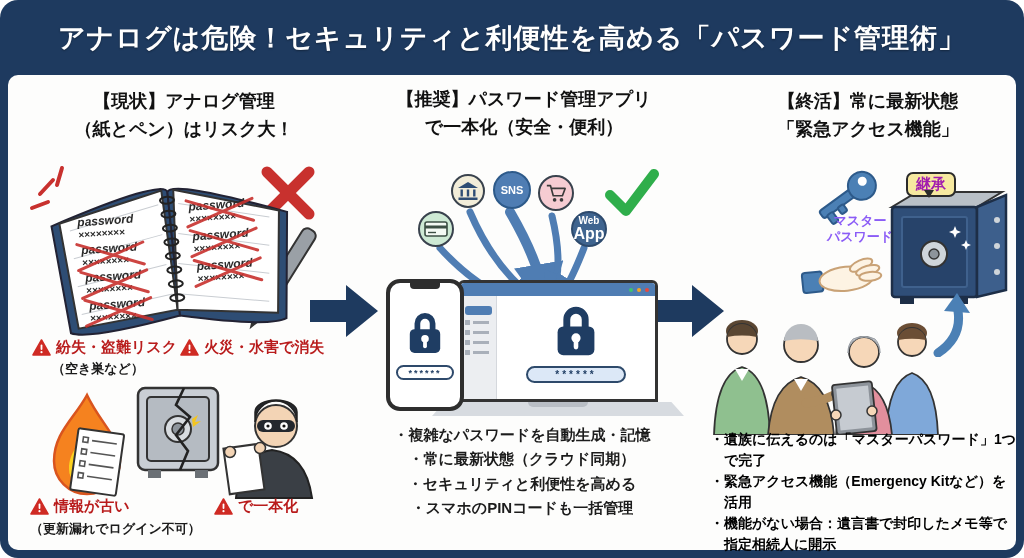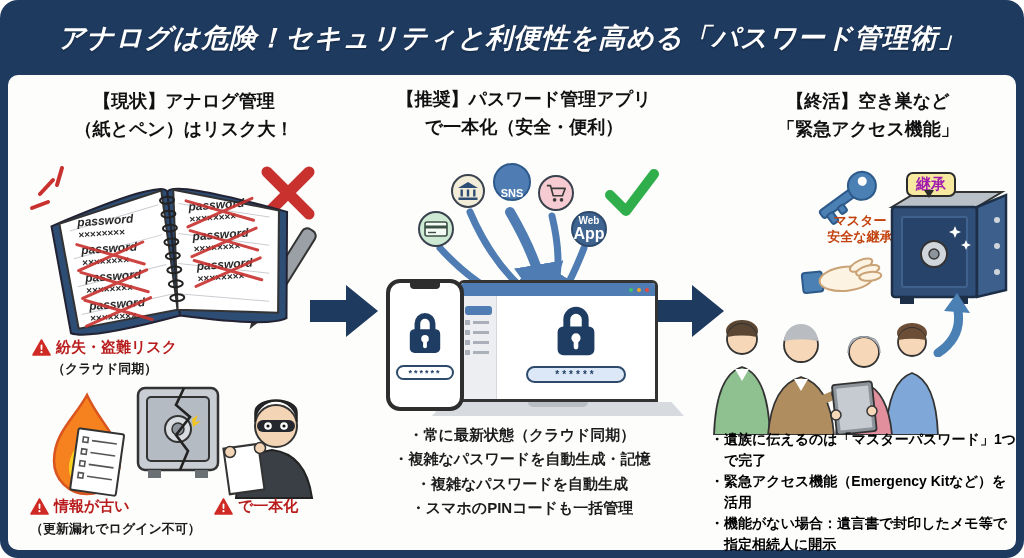--- a/index.html
+++ b/index.html
@@ -1,19 +1,19 @@
 <!DOCTYPE html>
 <html><head>
 <meta charset="utf-8">
 <style>
   * { margin:0; padding:0; box-sizing:border-box; }
   html,body { background:#ffffff; }
   body { font-family:"Liberation Sans","DejaVu Sans",sans-serif; }
   .frame { position:relative; width:1024px; height:558px; background:#1e3a5f; border-radius:18px; overflow:hidden; }
-  .header { position:absolute; left:0; top:0; width:1024px; height:75px; display:flex; align-items:center; justify-content:center;font-style:italic; }
+  .header { position:absolute; left:0; top:0; width:1024px; height:75px; display:flex; align-items:center; justify-content:center; }
   .header h1 { color:#ffffff; font-size:27px; font-weight:bold; letter-spacing:1px; text-shadow:0 1px 2px rgba(0,0,0,.35); }
   .content { position:absolute; left:8px; top:75px; width:1008px; height:475px; background:#fdfdfc; border-radius:10px; }
 
   .abs { position:absolute; }
   .panel-heading { font-size:18px; font-weight:bold; color:#111; text-align:center; line-height:1.55; }
 
   
   .h-current { left:22px; top:13px; width:308px; }
   .h-reco    { left:350px; top:11px; width:332px; }
   .h-succ    { left:710px; top:13px; width:300px; }
@@ -46,21 +46,21 @@
   .lt-main .mask-pill { width:100px; height:17px; font-size:10px; letter-spacing:3px; background:#dce8f7; margin-top:8px; }
   .laptop-base { left:424px; top:327px; width:252px; height:14px; background:#d7dbe0; clip-path:polygon(5% 0,95% 0,100% 100%,0 100%); z-index:2; }
   .laptop-base .notch2 { position:absolute; left:96px; top:0; width:60px; height:5px; background:#b9bec5; border-radius:0 0 5px 5px; }
 
   
   .features { left:349px; top:348px; width:330px; text-align:center; color:#1c1c1c; }
   .features .headline { font-size:15.5px; font-weight:bold; margin-bottom:4px; }
   .features .b { font-size:15px; font-weight:bold; line-height:1.62; }
 
   
-  .key-label { left:802px; top:138px; width:100px; text-align:center; font-size:13px; font-weight:bold; color:#c2410c; line-height:1.2; }
+  .key-label { left:802px; top:138px; width:100px; text-align:center; font-size:13px; font-weight:bold; color:#8b5cf6; line-height:1.2; }
   .badge { left:898px; top:97px; background:#f7e9a0; border:2.5px solid #2b2b2b; border-radius:7px; padding:1px 8px; font-size:15px; font-weight:bold; color:#a21caf; z-index:4; }
   .badge:after { content:""; position:absolute; left:16px; bottom:-8px; border:5px solid transparent; border-top:8px solid #2b2b2b; }
   .succ-bullets { left:702px; top:354px; width:308px; color:#000000; }
   .succ-bullets .b { font-size:14px; font-weight:bold; line-height:1.5; padding-left:14px; text-indent:-14px; }
 </style>
 </head>
 <body>
 
 <div class="frame">
   <div class="header">
@@ -159,21 +159,29 @@
     </svg>
 
     <div class="abs warn" style="left:24px; top:263px;">
       <svg width="19" height="17" viewBox="0 0 19 17">
         <path d="M9.5,1 L18,16 H1 Z" fill="#cf2b24" stroke="#cf2b24" stroke-width="1.6" stroke-linejoin="round"></path>
         <rect x="8.6" y="5.6" width="1.8" height="5.4" rx="0.9" fill="#fff"></rect>
           <circle cx="9.5" cy="13.2" r="1.1" fill="#fff"></circle>
       </svg>
       <span>紛失・盗難リスク</span>
     </div>
-    <div class="abs warn-sub" style="left:44px; top:285px;">（クラウド同期）</div>
+    <div class="abs warn-sub" style="left:44px; top:285px;">（空き巣など）</div>
+    <div class="abs warn" style="left:172px; top:263px;">
+      <svg width="19" height="17" viewBox="0 0 19 17">
+        <path d="M9.5,1 L18,16 H1 Z" fill="#cf2b24" stroke="#cf2b24" stroke-width="1.6" stroke-linejoin="round"></path>
+        <rect x="8.6" y="5.6" width="1.8" height="5.4" rx="0.9" fill="#fff"></rect>
+          <circle cx="9.5" cy="13.2" r="1.1" fill="#fff"></circle>
+      </svg>
+      <span>火災・水害で消失</span>
+    </div>
 
     <svg class="abs" style="left:34px; top:316px;" width="90" height="112" viewBox="0 0 90 112">
       <path d="M45,4 C32,28 12,42 12,70 a33,33 0 0 0 66,0 C78,46 58,32 45,4 Z" fill="#f5821f" stroke="#d9541e" stroke-width="2.5"></path>
       <path d="M45,38 C38,54 27,60 27,78 a18,18 0 0 0 36,0 C63,62 52,54 45,38 Z" fill="#fcd11f"></path>
       <g transform="rotate(8 55 72)">
         <rect x="32" y="40" width="46" height="62" rx="2" fill="#ffffff" stroke="#333" stroke-width="2"></rect>
         <g stroke="#555" stroke-width="1.6">
           <rect x="38" y="48" width="5" height="5" fill="none"></rect>
             <line x1="47" y1="50.5" x2="72" y2="50.5"></line>
           <rect x="38" y="60" width="5" height="5" fill="none"></rect>
@@ -264,21 +272,21 @@
     </div>
     <div class="svc" style="left:443px; top:99px; width:34px; height:34px; background:#f2edd9;">
       <svg width="22" height="20" viewBox="0 0 22 20">
         <polygon points="11,1 21,7 1,7" fill="#2e4d74"></polygon>
         <rect x="3.5" y="8.5" width="2.4" height="7" fill="#2e4d74"></rect>
         <rect x="9.8" y="8.5" width="2.4" height="7" fill="#2e4d74"></rect>
         <rect x="16.1" y="8.5" width="2.4" height="7" fill="#2e4d74"></rect>
         <rect x="1.5" y="16.5" width="19" height="2.5" fill="#2e4d74"></rect>
       </svg>
     </div>
-    <div class="svc" style="left:485px; top:88px; width:38px; height:38px; background:#4f7db3; border-color:#2d5a8a;justify-content:flex-end;">
+    <div class="svc" style="left:485px; top:96px; width:38px; height:38px; background:#4f7db3; border-color:#2d5a8a;">
       <span class="svc-label" style="font-size:11px;">SNS</span>
     </div>
     <div class="svc" style="left:530px; top:100px; width:36px; height:36px; background:#f6ccd2;">
       <svg width="22" height="22" viewBox="0 0 24 24">
         <path d="M2,4 H6 L9,15 H19 L22,7 H7.5" fill="none" stroke="#3a3a3a" stroke-width="1.8" stroke-linejoin="round"></path>
         <circle cx="10.5" cy="19.5" r="2" fill="#3a3a3a"></circle>
           <circle cx="18" cy="19.5" r="2" fill="#3a3a3a"></circle>
       </svg>
     </div>
     <div class="svc" style="left:563px; top:136px; width:36px; height:36px; background:#3f648f; border-color:#2d4a6d;">
@@ -334,47 +342,47 @@
       <svg width="38" height="44" viewBox="0 0 40 46" style="margin-top:22px;">
         <path d="M12,21 V13 a8,8 0 0 1 16,0 V21" fill="none" stroke="#1f3d63" stroke-width="6"></path>
         <rect x="4" y="19" width="32" height="25" rx="5" fill="#1f3d63"></rect>
         <circle cx="20" cy="29" r="4" fill="#fff"></circle>
           <rect x="18" y="31" width="4" height="8" rx="2" fill="#fff"></rect>
       </svg>
       <div class="mask-pill">******</div>
     </div>
 
     <div class="abs features">
+      <div class="b">・複雑なパスワードを自動生成・記憶</div>
       <div class="b">・常に最新状態（クラウド同期）</div>
-      <div class="b">・複雑なパスワードを自動生成・記憶</div>
-      <div class="b">・複雑なパスワードを自動生成</div>
+      <div class="b">・セキュリティと利便性を高める</div>
       <div class="b">・スマホのPINコードも一括管理</div>
     </div>
 
     <svg class="abs flow-arrow" style="left:648px; top:210px;" viewBox="0 0 68 52">
       <polygon points="0,15 36,15 36,0 68,26 36,52 36,37 0,37" fill="#1e3a5f"></polygon>
     </svg>
 
     <div class="abs panel-heading h-succ">
-      <div>【終活】空き巣など</div>
+      <div>【終活】常に最新状態</div>
       <div>「緊急アクセス機能」</div>
     </div>
 
     <svg class="abs" style="left:800px; top:90px;" width="76" height="66" viewBox="0 0 76 66">
       <g transform="rotate(-36 38 33)">
         <rect x="8" y="28" width="42" height="9" rx="3" fill="#4b80b5" stroke="#2d5a8a" stroke-width="2"></rect>
         <rect x="12" y="36" width="7" height="11" rx="2" fill="#4b80b5" stroke="#2d5a8a" stroke-width="2"></rect>
         <rect x="25" y="36" width="7" height="8" rx="2" fill="#4b80b5" stroke="#2d5a8a" stroke-width="2"></rect>
         <circle cx="58" cy="32.5" r="14" fill="#4b80b5" stroke="#2d5a8a" stroke-width="2"></circle>
         <circle cx="61" cy="29" r="4.5" fill="#ffffff"></circle>
       </g>
     </svg>
     <div class="abs key-label">
       <div>マスター</div>
-      <div>安全な継承</div>
+      <div>パスワード</div>
     </div>
 
     <svg class="abs" style="left:792px; top:170px;" width="88" height="52" viewBox="0 0 88 52">
       <g transform="rotate(-6 44 30)">
         <rect x="2" y="24" width="20" height="20" rx="3" fill="#4b80b5" stroke="#2d5a8a" stroke-width="2"></rect>
         <ellipse cx="46" cy="34" rx="27" ry="12" fill="#fdf3e3" stroke="#c9a276" stroke-width="2"></ellipse>
         <ellipse cx="62" cy="22" rx="12" ry="5" transform="rotate(-18 62 22)" fill="#fdf3e3" stroke="#c9a276" stroke-width="2"></ellipse>
         <ellipse cx="68" cy="28" rx="12" ry="4.6" transform="rotate(-10 68 28)" fill="#fdf3e3" stroke="#c9a276" stroke-width="2"></ellipse>
         <ellipse cx="70" cy="34" rx="11" ry="4.4" fill="#fdf3e3" stroke="#c9a276" stroke-width="2"></ellipse>
       </g>

